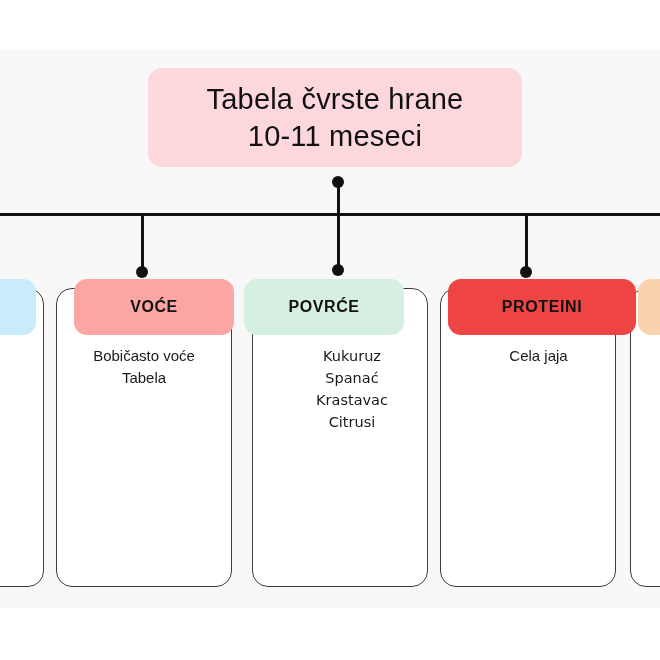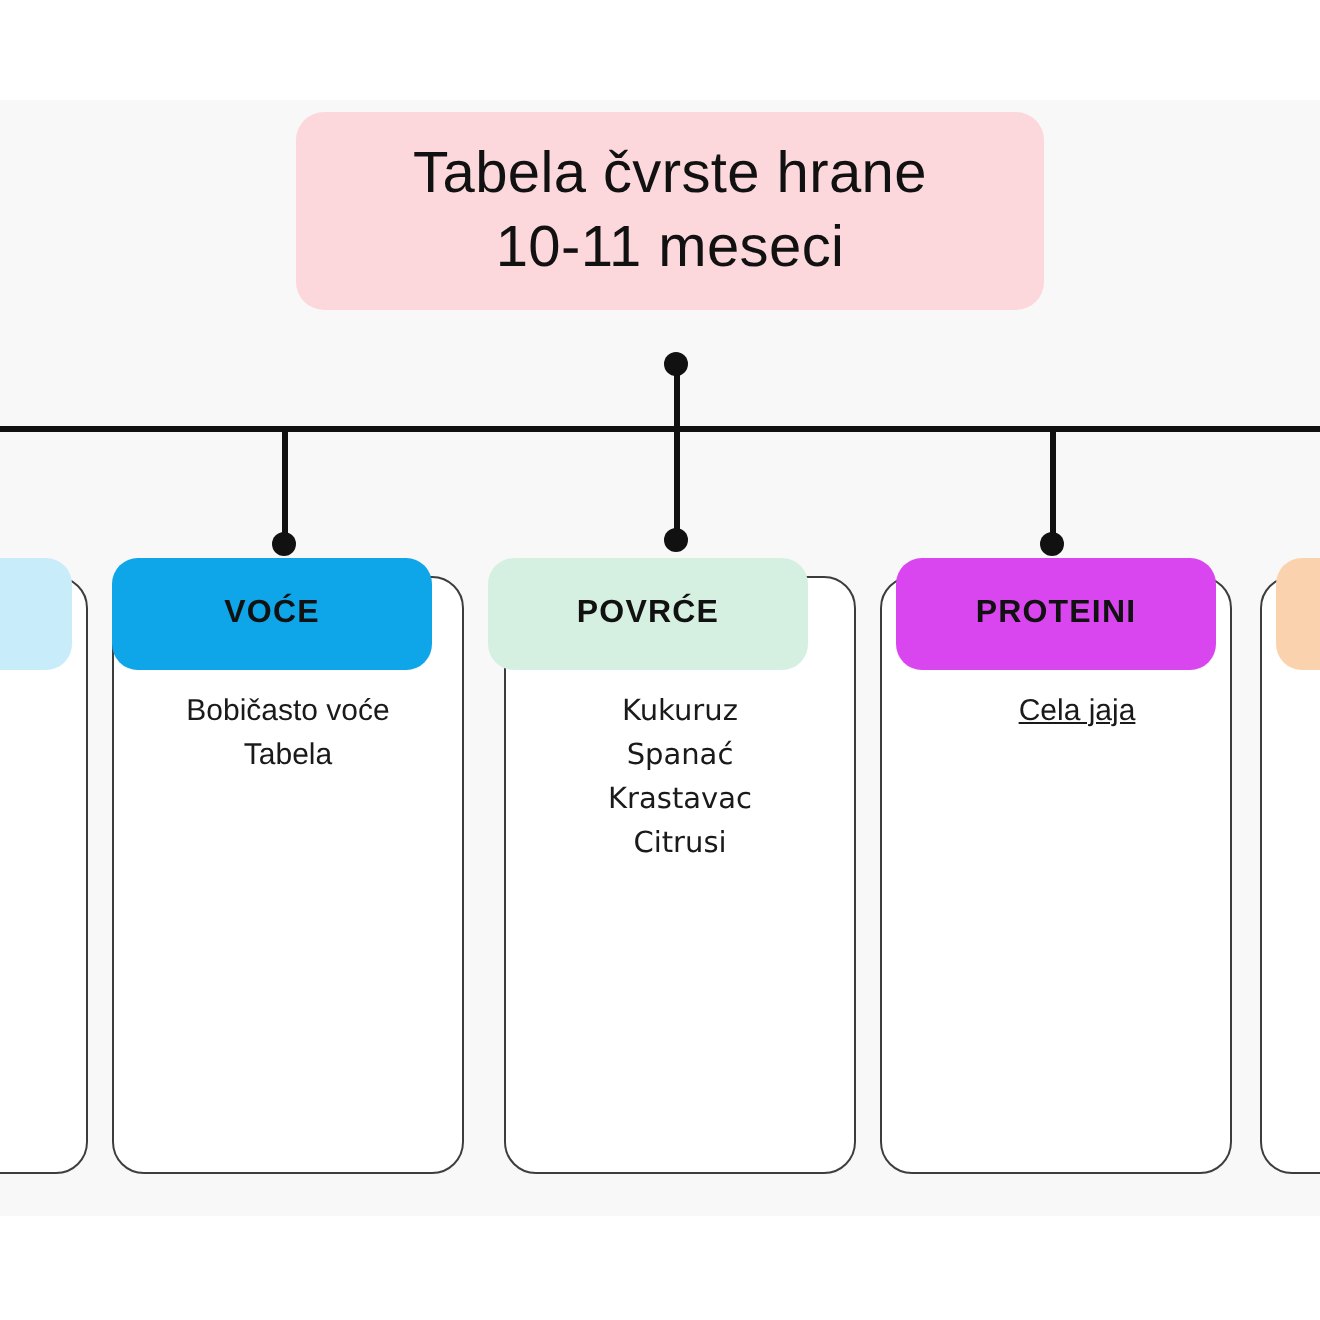--- a/index.html
+++ b/index.html
@@ -4,21 +4,21 @@
 <style>
   html,body{margin:0;padding:0;background:#ffffff;}
   body{width:660px;height:660px;overflow:hidden;font-family:"Liberation Sans",sans-serif;}
   #stage{position:relative;width:660px;height:660px;background:#ffffff;}
 
   
   #canvas{position:absolute;left:0;top:50px;width:660px;height:558px;background:#f8f8f8;}
 
   
   #title-banner{
-    position:absolute;left:148px;top:56px;width:374px;height:99px;
+    position:absolute;left:148px;top:68px;width:374px;height:99px;
     background:#fcd8dc;border-radius:14px;
     display:flex;flex-direction:column;align-items:center;justify-content:center;
     z-index:4;
   }
   #title-banner .tline{
     font-size:29px;color:#111111;line-height:37px;letter-spacing:.2px;white-space:nowrap;
   }
 
   
   .bus{position:absolute;left:0;top:213px;width:660px;height:3px;background:#111111;z-index:2;}
@@ -68,42 +68,42 @@
       <div class="dot" style="left: 136px; top: 266px; background: rgb(17, 17, 17);"></div>
       <div class="dot" style="left: 332px; top: 264px; background: rgb(17, 17, 17);"></div>
       <div class="dot" style="left: 520px; top: 266px; background: rgb(17, 17, 17);"></div>
     </div>
   <div id="cards">
       <div class="card" style="left: -132px; width: 176px;"></div>
       <div class="card-head" style="left: -124px; width: 160px; background: rgb(201, 236, 251);">
         <span></span>
       </div>
       <div class="card" style="left: 56px; width: 176px;"></div>
-      <div class="card-head" style="left: 56px; width: 160px; background: #0ea5e9;">
+      <div class="card-head" style="left: 74px; width: 160px; background: #fca5a5;">
         <span>VOĆE</span>
       </div>
       <div class="card-body" style="left: 56px; width: 176px; justify-content: flex-end;">
         <div class="item">Bobičasto voće</div>
         <div class="item">Tabela</div>
       </div>
       <div class="card" style="left: 252px; width: 176px;"></div>
       <div class="card-head" style="left: 244px; width: 160px; background: rgb(213, 240, 224);">
         <span>POVRĆE</span>
       </div>
-      <div class="card-body dejavu" style="left: 252px; width: 176px;">
+      <div class="card-body dejavu" style="left: 252px; width: 176px; padding-left: 12px;">
         <div class="item">Kukuruz</div>
         <div class="item">Spanać</div>
         <div class="item">Krastavac</div>
         <div class="item">Citrusi</div>
       </div>
       <div class="card" style="left: 440px; width: 176px;"></div>
-      <div class="card-head" style="left: 448px; width: 160px; background: #d946ef;">
+      <div class="card-head" style="left: 448px; width: 188px; background: #ef4444;">
         <span>PROTEINI</span>
       </div>
-      <div class="card-body" style="left: 440px; width: 197px; text-decoration: underline;">
+      <div class="card-body" style="left: 440px; width: 197px;">
         <div class="item">Cela jaja</div>
       </div>
       <div class="card" style="left: 630px; width: 176px;"></div>
       <div class="card-head" style="left: 638px; width: 160px; background: rgb(251, 210, 174);">
         <span></span>
       </div>
       <div class="card-body" style="left: 630px; width: 176px;"></div>
     </div>
 </div>
 

